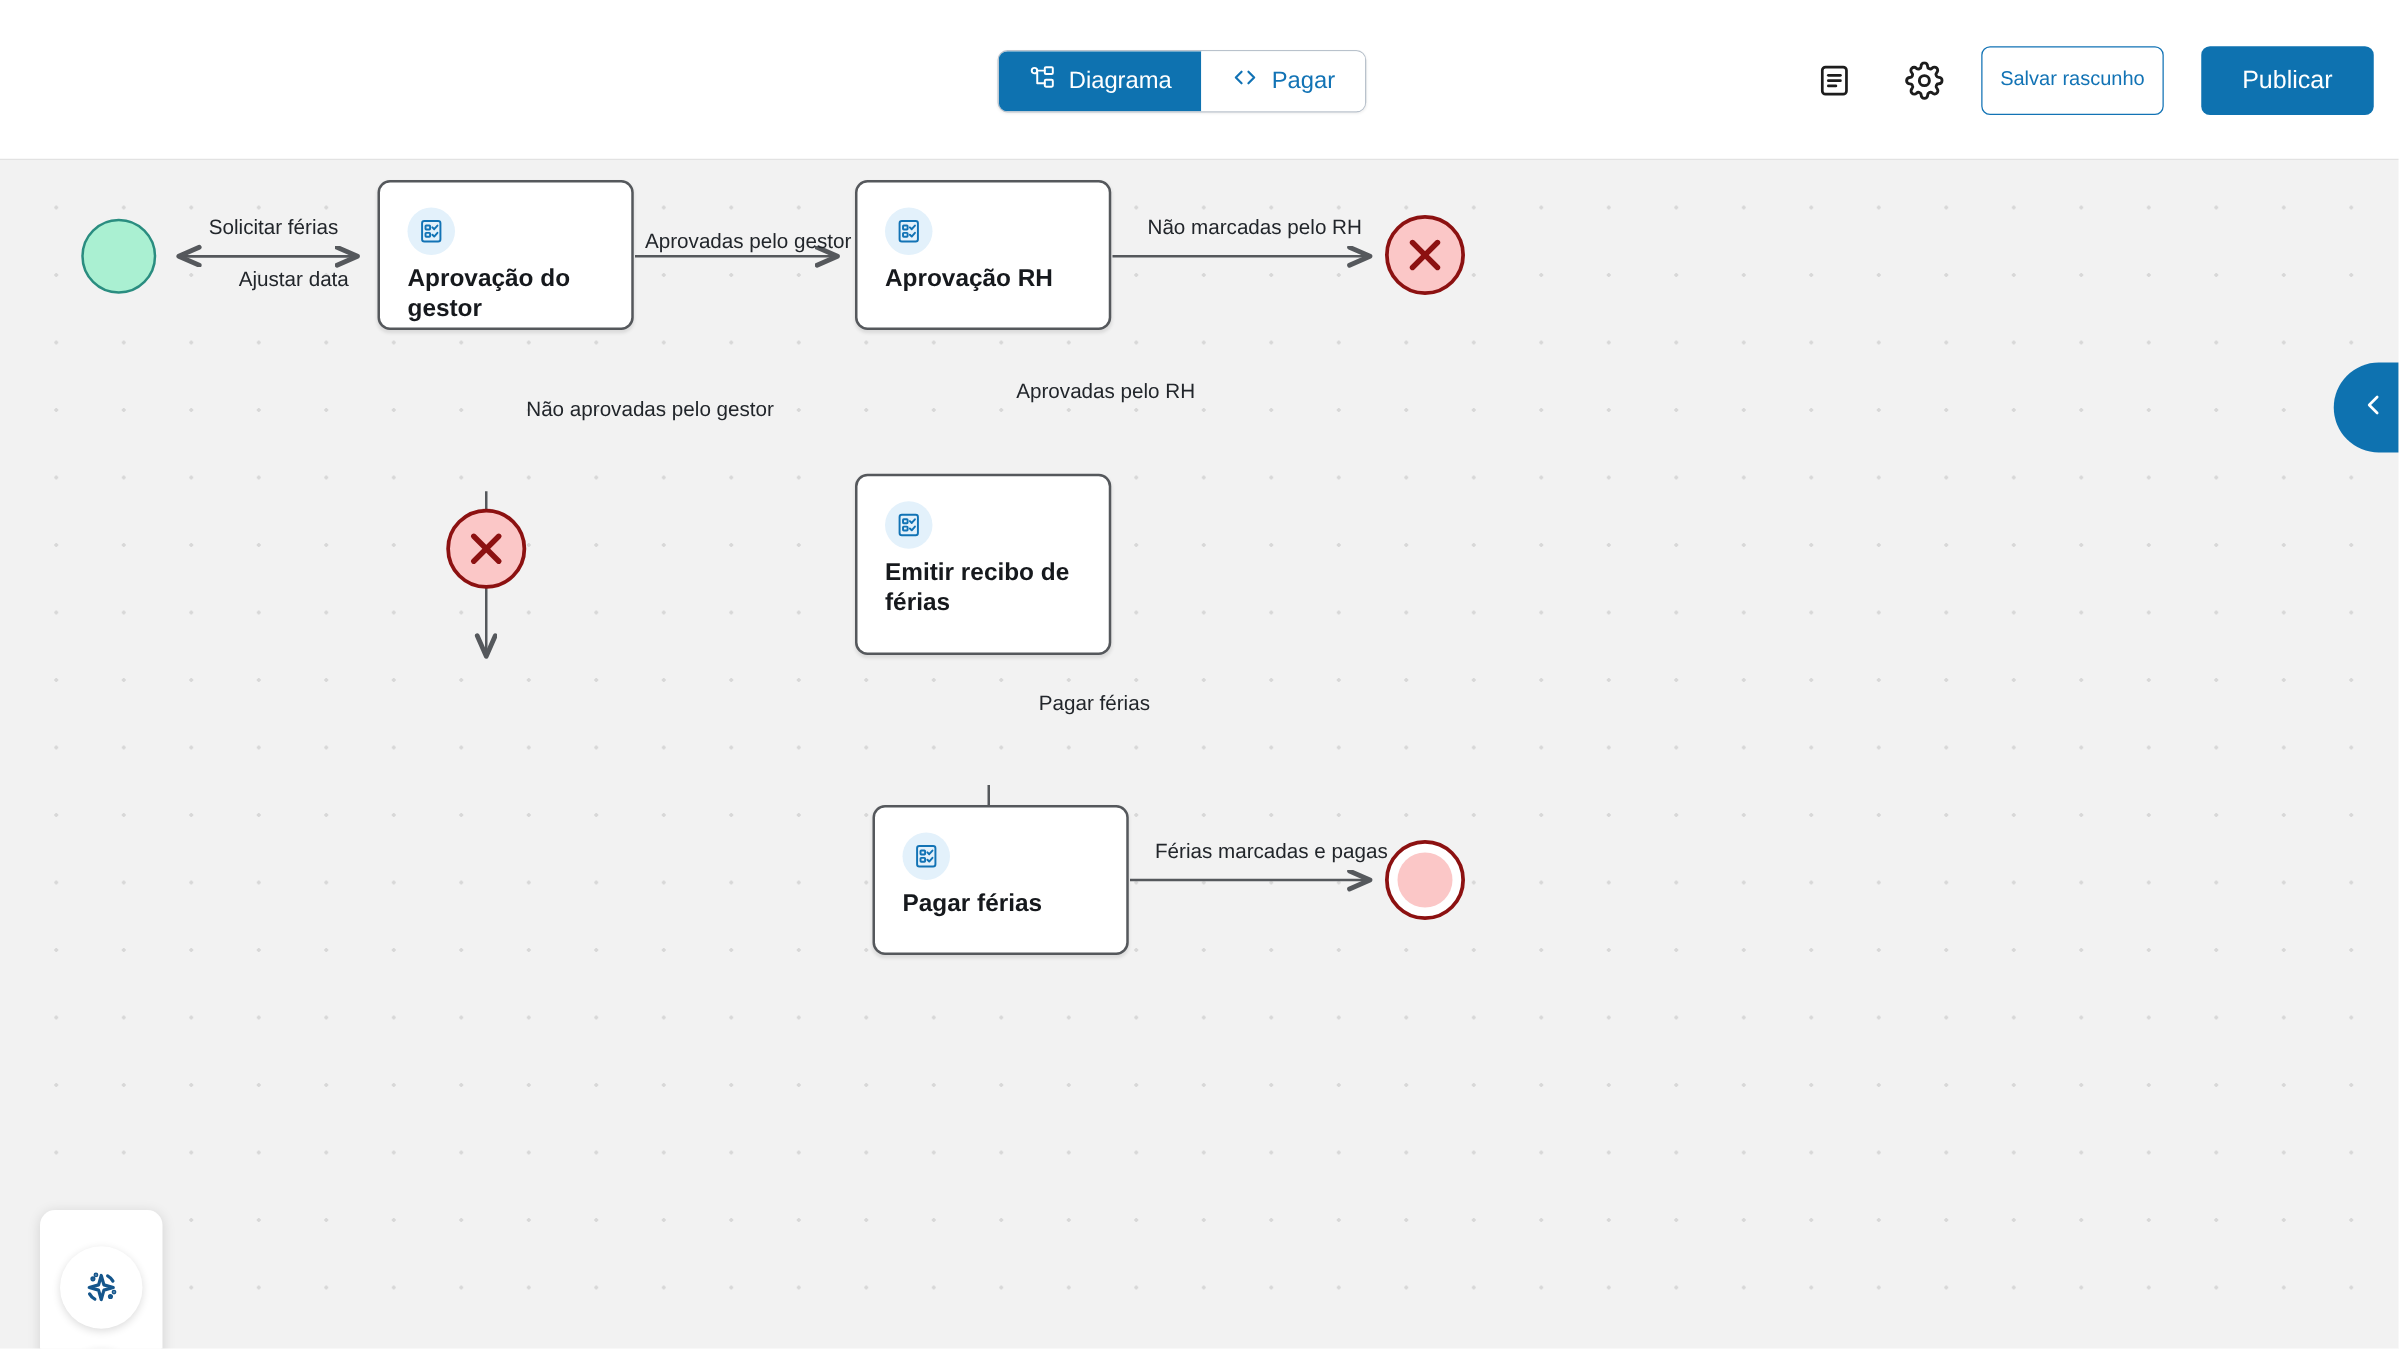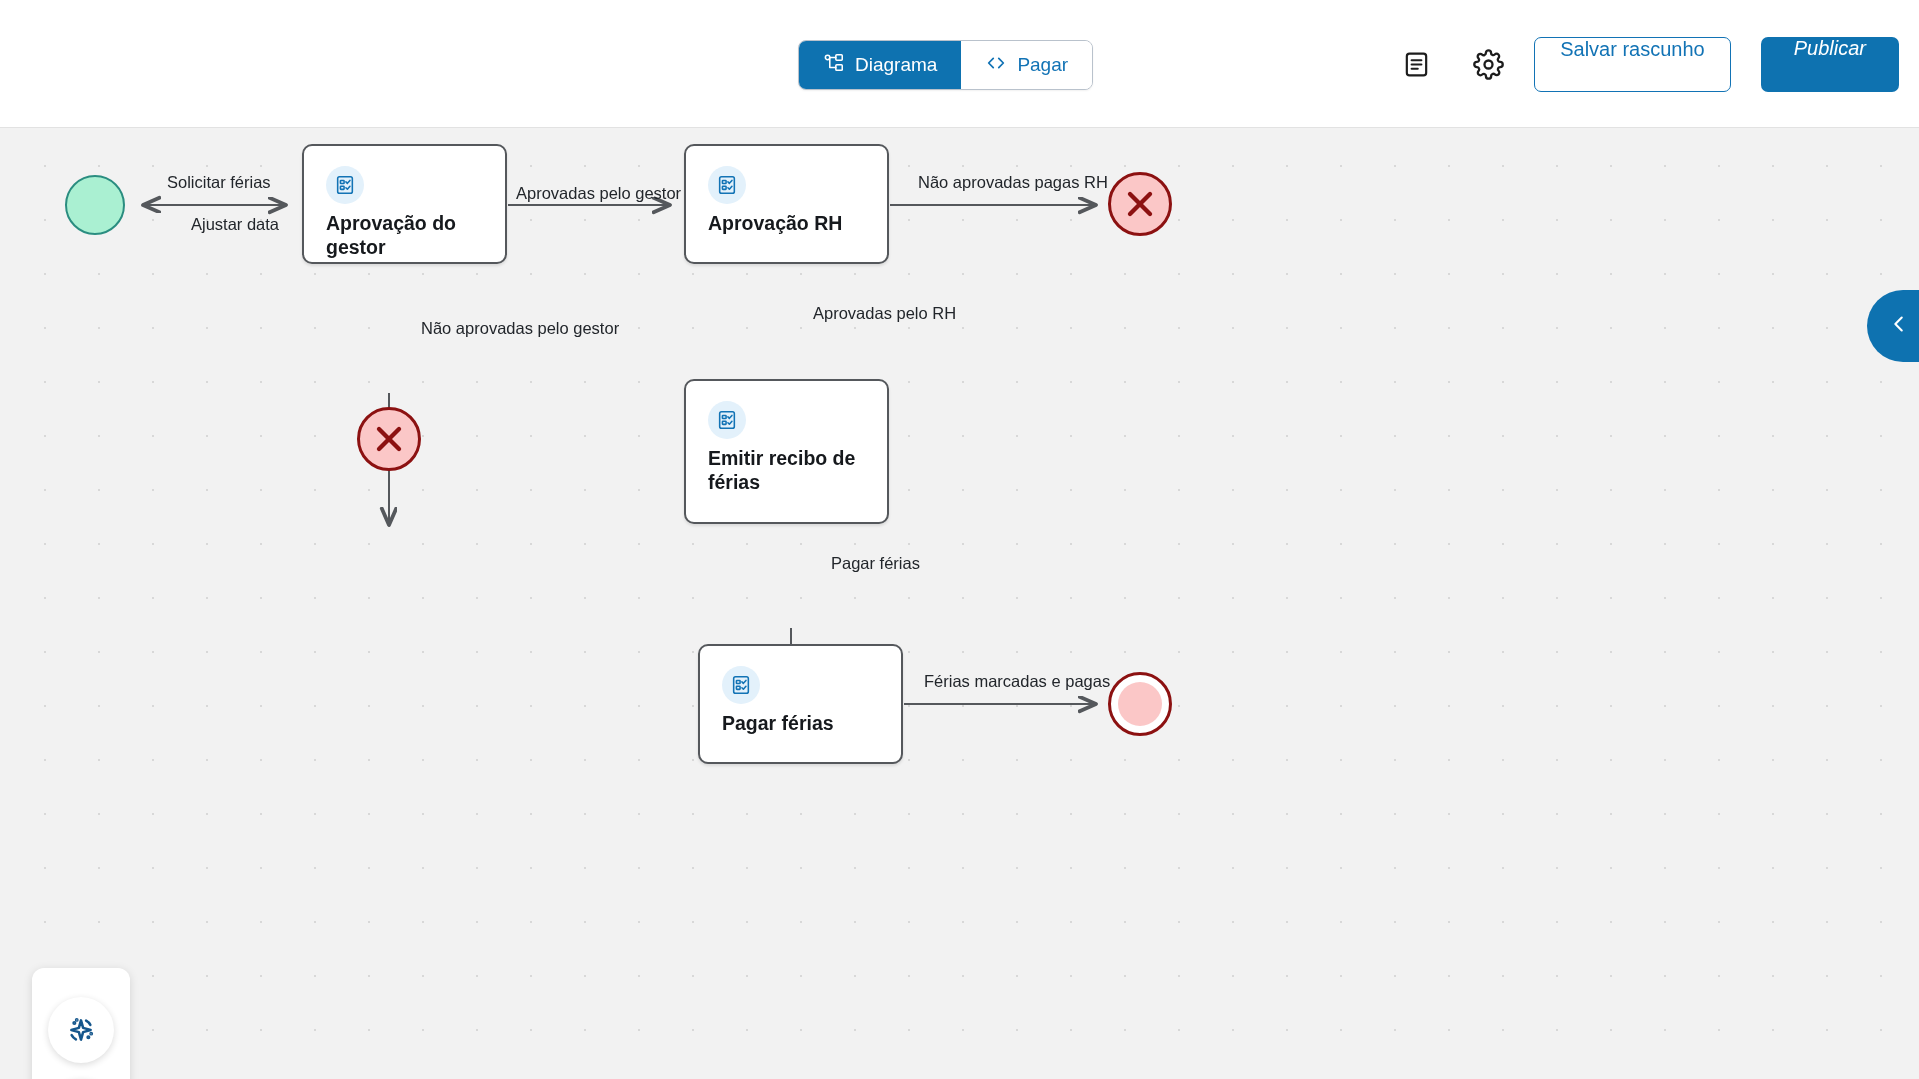--- a/index.html
+++ b/index.html
@@ -50,30 +50,30 @@
   .hdr-right {
     position: absolute; right: 20px; top: 0; height: 128px;
     display: flex; align-items: center; gap: 0;
   }
   .icon-btn {
     width: 52px; height: 52px; display: flex; align-items: center;
     justify-content: center; cursor: pointer; color: #1d1d1d;
     margin-right: 20px;
   }
   .btn-outline {
-    height: 55px; padding: 0 25px; border: 1px solid #1273b5;
+    height: 55px; padding: 0 14px; border: 1px solid #1273b5;
     border-radius: 7px; background: #fff; color: #1273b5;
-    font-size: 20px; cursor: pointer; display: flex;
-    align-items: flex-start; white-space: nowrap; margin-right: 30px;
+    font-size: 16px; cursor: pointer; display: flex;
+    align-items: center; white-space: nowrap; margin-right: 30px;
   }
   .btn-primary {
     height: 55px; padding: 0 33px; border: none;
     border-radius: 7px; background: #0e72b0; color: #ffffff;
     font-size: 20px; cursor: pointer; display: flex;
-    align-items: flex-start; white-space: nowrap; font-style: italic;
+    align-items: center; white-space: nowrap;
   }
 
   
   .canvas {
     position: absolute; top: 128px; left: 0;
     width: 1919px; height: 951px;
     background-color: #f2f2f2;
     background-image: radial-gradient(circle, #d8d8d8 1.3px, transparent 1.4px);
     background-size: 54px 54px;
     background-position: 18px 11px;
@@ -233,21 +233,21 @@
 
         <line x1="791" y1="586" x2="791" y2="634" marker-end="url(#ah)"></line>
 
         <line x1="904" y1="576" x2="1096" y2="576" marker-end="url(#ah)"></line>
       </g>
     </svg>
 
     <div class="edge-label" style="left:167px; top:45px;">Solicitar férias</div>
     <div class="edge-label" style="left:176px; top:87px;margin-left:15px;">Ajustar data</div>
     <div class="edge-label" style="left:516px; top:56px;">Aprovadas pelo gestor</div>
-    <div class="edge-label" style="left:918px; top:45px;">Não aprovadas pagas RH</div>
+    <div class="edge-label" style="left:918px; top:45px;">Não marcadas pelo RH</div>
     <div class="edge-label" style="left:421px; top:191px;">Não aprovadas pelo gestor</div>
     <div class="edge-label" style="left:813px; top:176px;">Aprovadas pelo RH</div>
     <div class="edge-label" style="left:831px; top:426px;">Pagar férias</div>
     <div class="edge-label" style="left:924px; top:544px;">Férias marcadas e pagas</div>
 
     <div class="node circ-start" style="left:65px; top:47px;"></div>
 
     <div class="node task" style="left:302px; top:16px; width:205px; height:120px;">
       <div class="task-icon">
         <svg width="22" height="22" viewBox="0 0 24 24" fill="none" stroke="#1273b5" stroke-width="1.7" stroke-linejoin="round" stroke-linecap="round">

